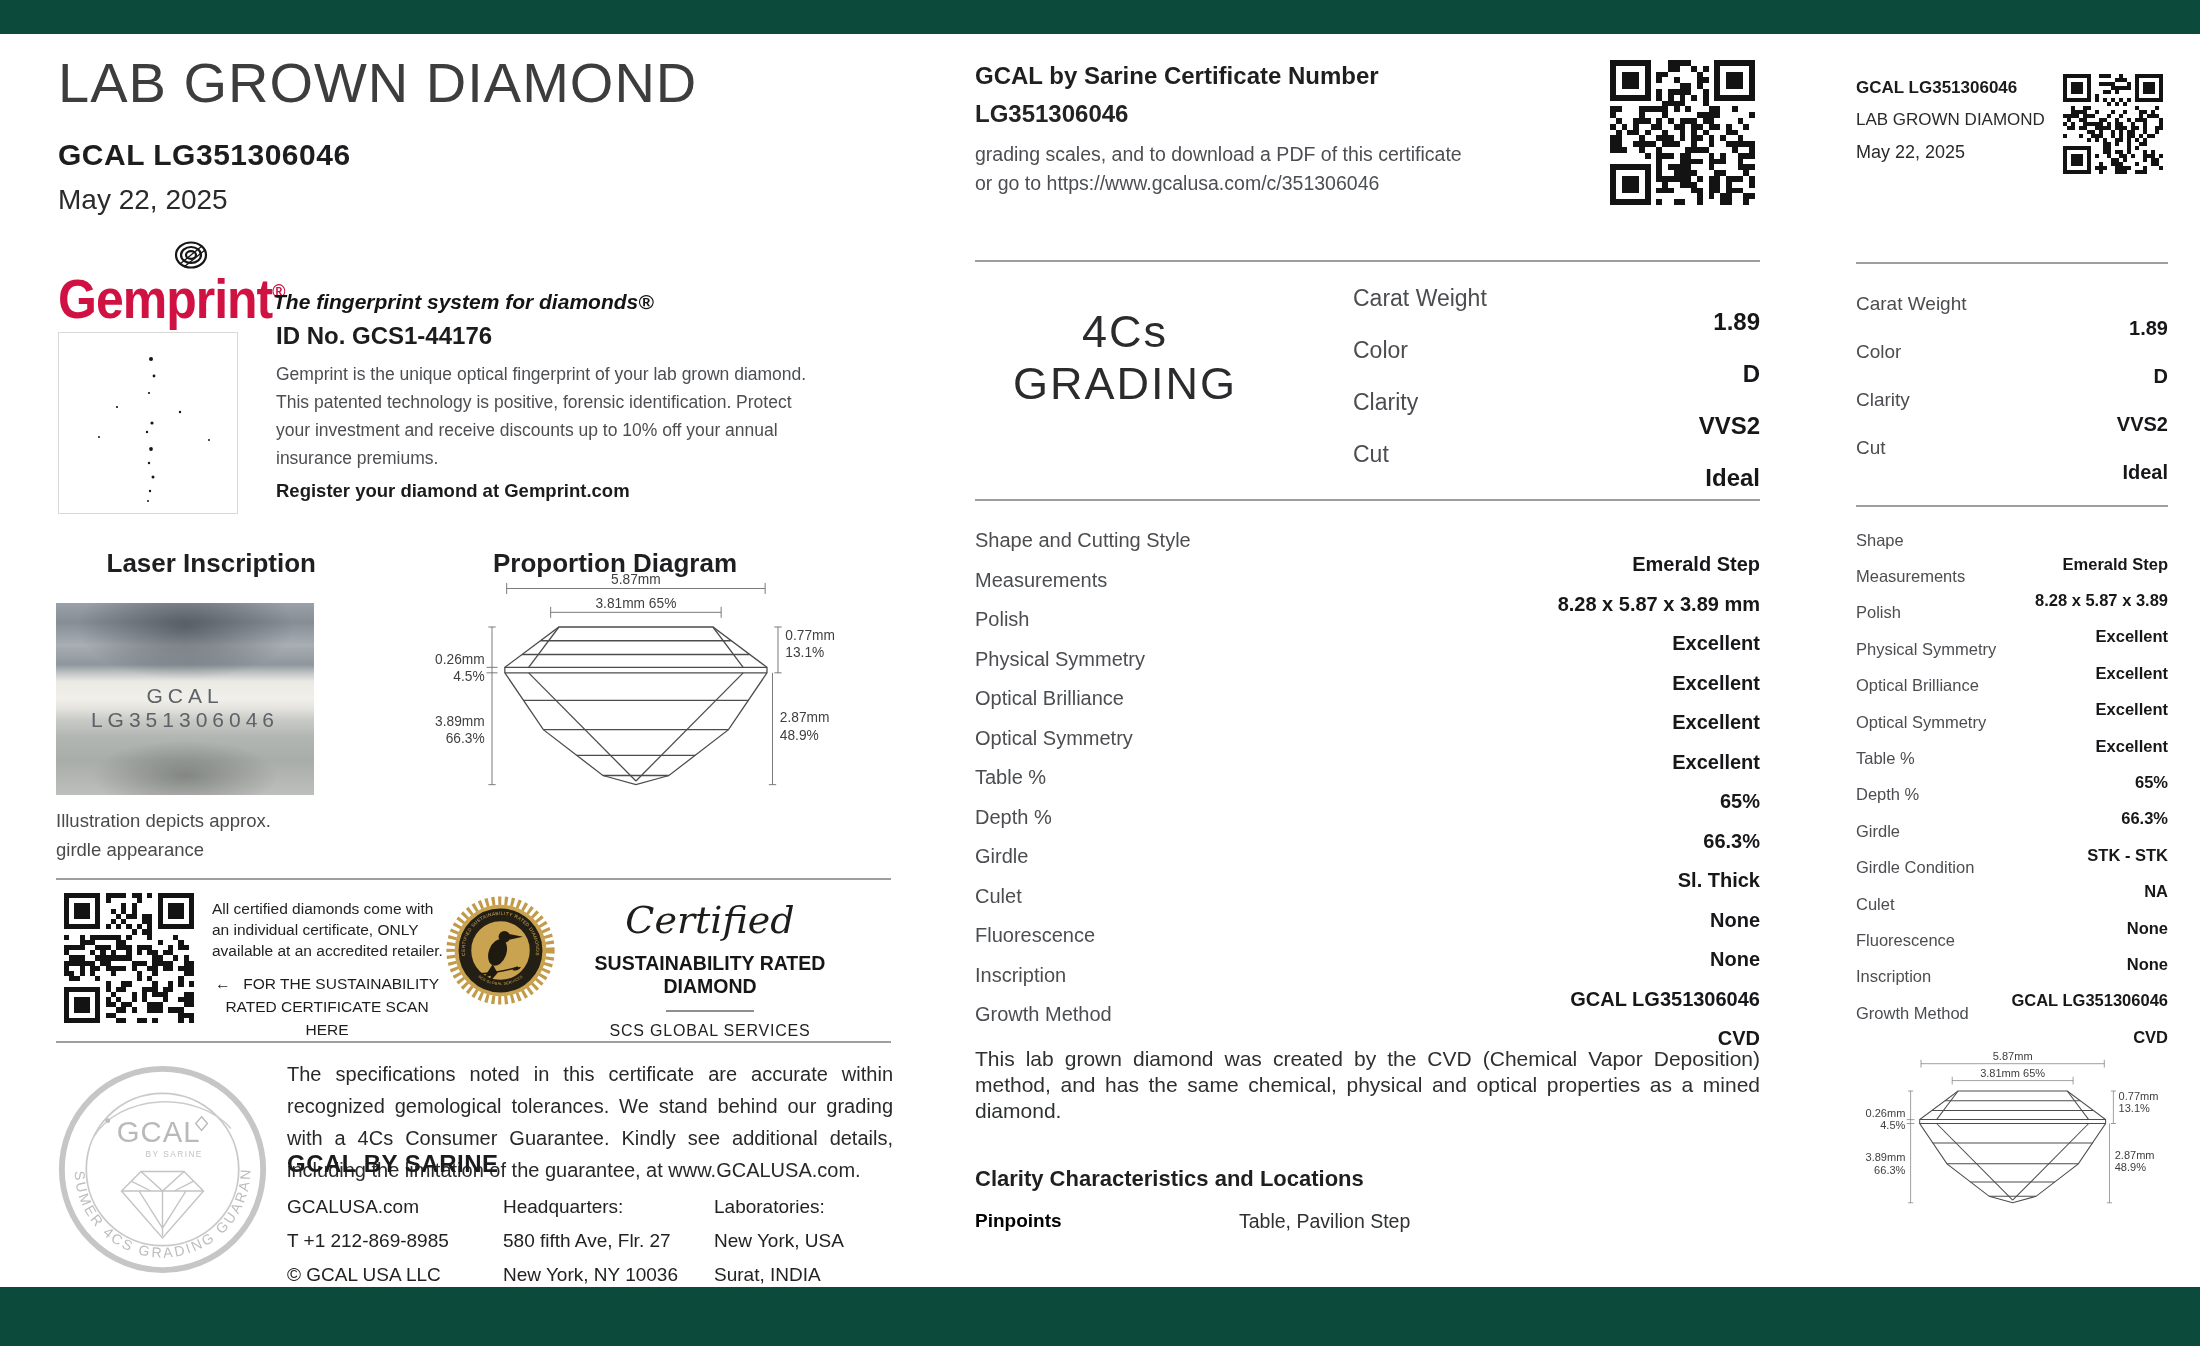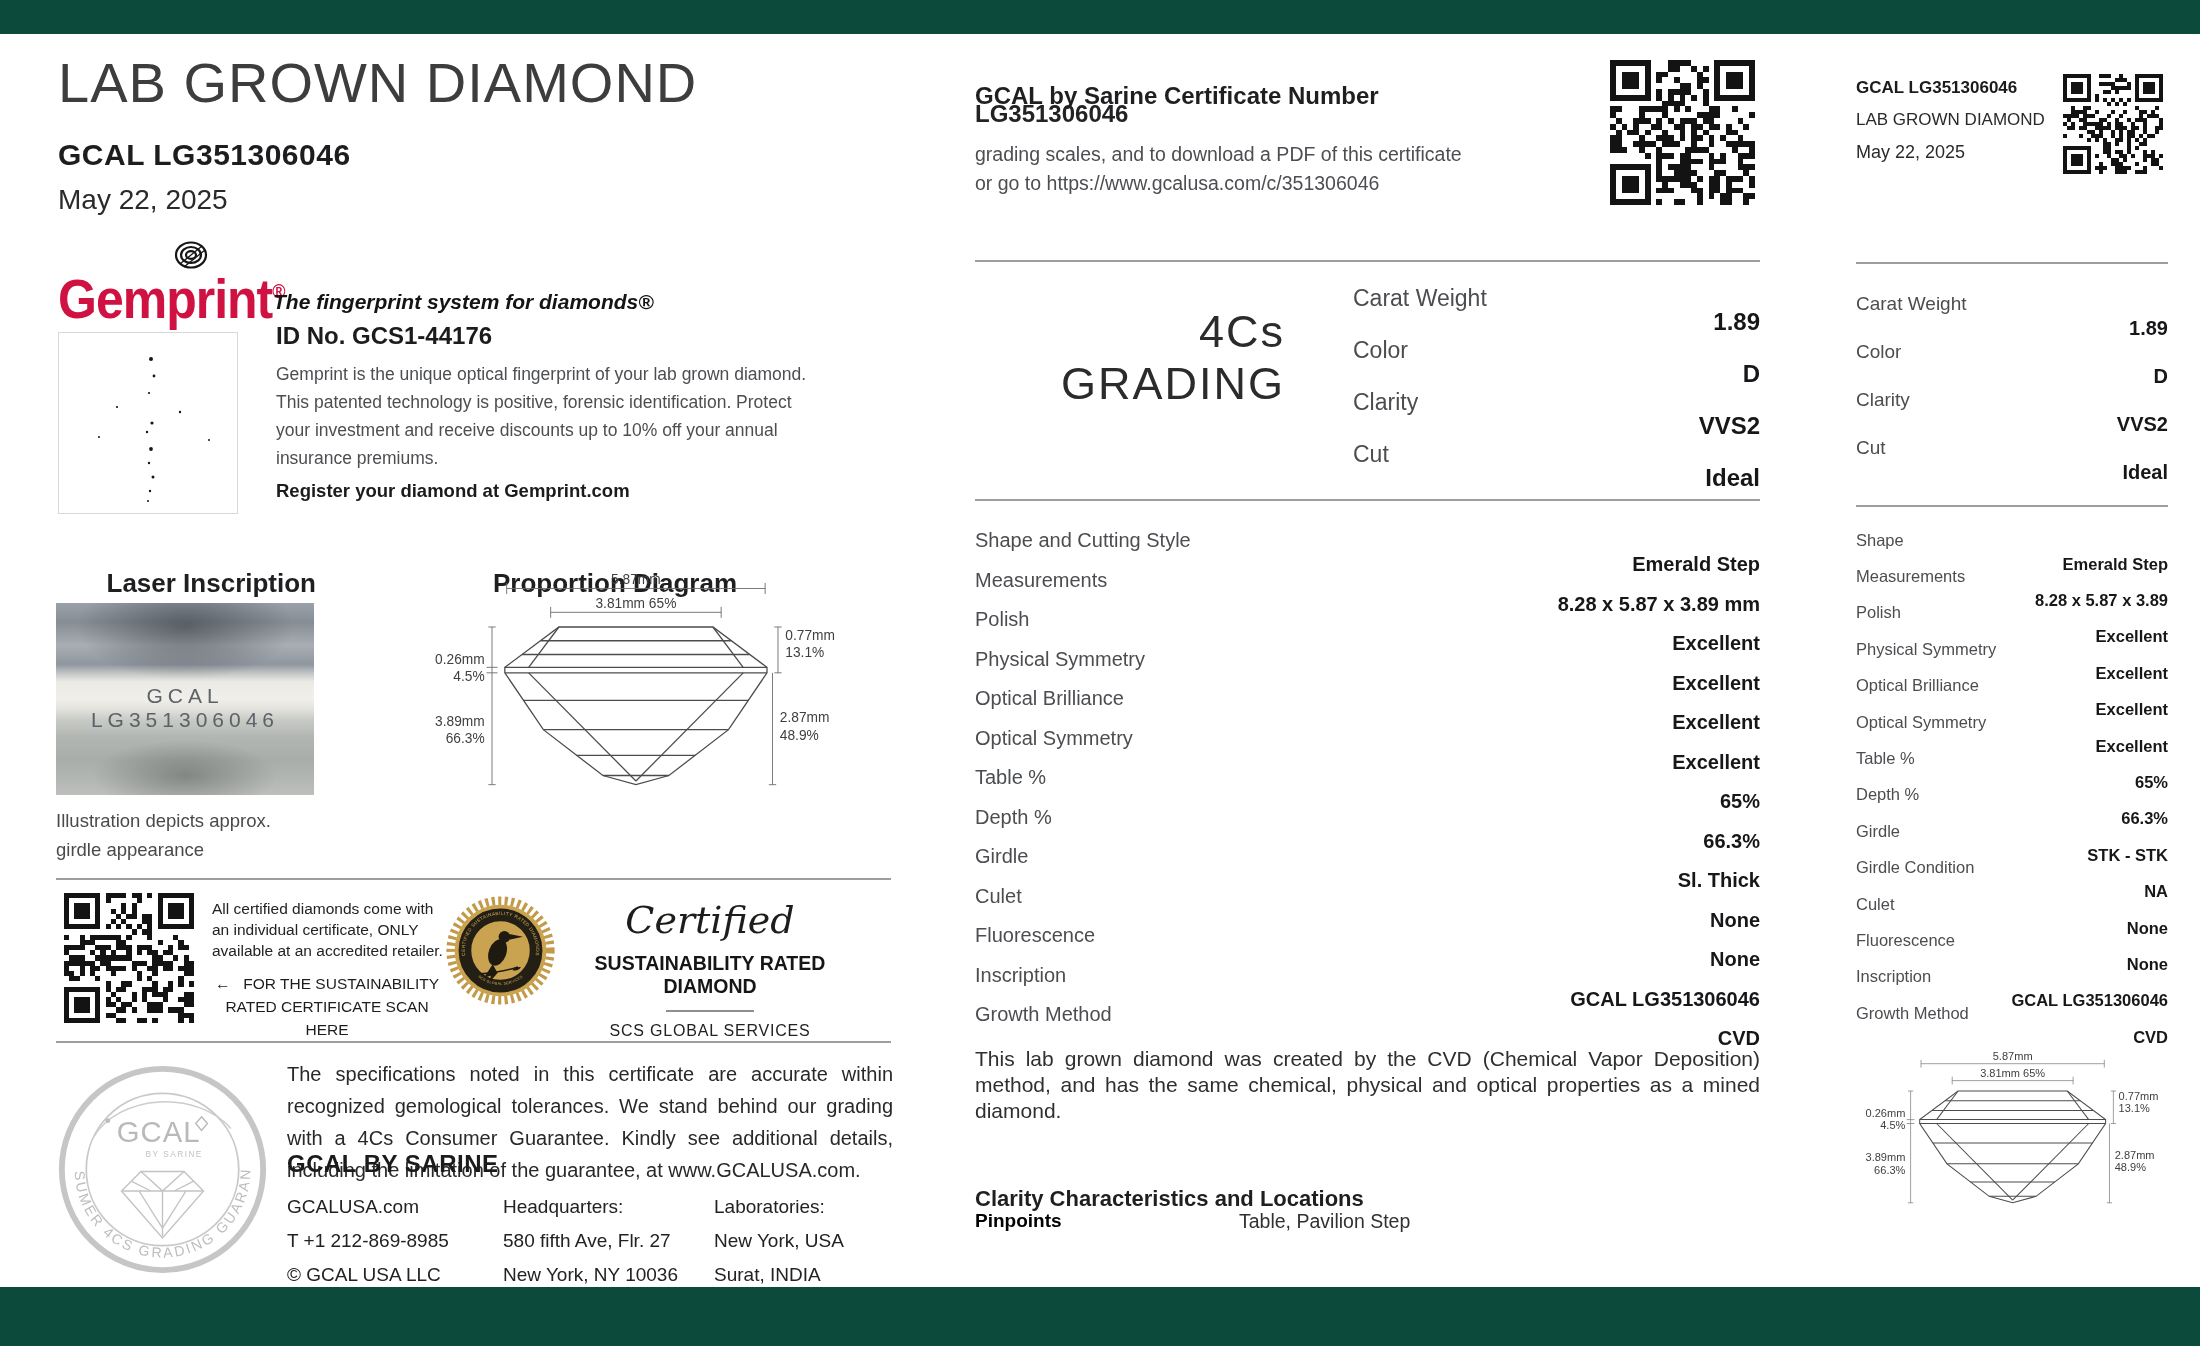--- a/index.html
+++ b/index.html
@@ -8,21 +8,21 @@
   .abs{position:absolute;}
   .band{position:absolute;left:0;width:2200px;background:#0c4a3b;}
   .hline{position:absolute;height:2px;background:#9e9e9e;}
   .row{display:flex;justify-content:space-between;align-items:center;}
   .lab{color:#4b4d50;}
   .val{font-weight:bold;color:#17171a;margin-top:48px;}
   .title{font-size:56px;font-weight:300;color:#3d3d3d;letter-spacing:1px;}
   .certnum{font-size:30px;font-weight:bold;letter-spacing:.5px;color:#1d1d1f;}
   .datetxt{font-size:28px;color:#2a2a2c;}
   .small-gray{color:#4c4e51;}
-  .section-head{font-weight:bold;color:#1f1f21;margin-top:20px;}
+  .section-head{font-weight:bold;color:#1f1f21;}
   .scatter{border:1px solid #d8d8d8;background:#fff;}
   .laser{background:
       radial-gradient(60% 40% at 50% 12%, rgba(40,46,52,.50), rgba(0,0,0,0) 70%),
       radial-gradient(50% 26% at 50% 90%, rgba(55,60,55,.38), rgba(0,0,0,0) 72%),
       linear-gradient(180deg,#9aa1a8 0%,#868d95 10%,#a8aeb3 22%,#8f969d 32%,#c6c9c9 37%,#eceae5 41%,#f1efe9 50%,#e4e3de 55%,#c8cac6 61%,#b2b6b2 70%,#a9ada9 82%,#bcbfbb 100%);}
   .laser-text{position:absolute;left:0;right:0;top:42%;text-align:center;
       font-size:21px;letter-spacing:5px;color:#5d6269;font-weight:400;}
   .qr{background:#fff;}
   svg text{font-family:"Liberation Sans",sans-serif;}
   .dim-label{fill:#3f3f41;font-size:15px;}
@@ -658,21 +658,21 @@
         <rect x="11" y="24" width="1" height="1" fill="#131313"></rect>
         <rect x="12" y="24" width="1" height="1" fill="#131313"></rect>
         <rect x="15" y="24" width="1" height="1" fill="#131313"></rect>
         <rect x="19" y="24" width="1" height="1" fill="#131313"></rect>
         <rect x="20" y="24" width="1" height="1" fill="#131313"></rect>
         <rect x="23" y="24" width="1" height="1" fill="#131313"></rect>
       </svg></div>
 
   <div class="hline" style="left:975px;top:260px;width:785px;"></div>
 
-  <div class="abs" style="left:965px;top:306px;width:320px;text-align:right;font-weight:300;color:#2b2b2d;letter-spacing:2px;">
+  <div class="abs" style="left:965px;top:306px;width:320px;text-align:center;font-weight:300;color:#2b2b2d;letter-spacing:2px;">
     <div style="font-size:45px;line-height:52px;">4Cs</div>
     <div style="font-size:45px;line-height:52px;">GRADING</div>
   </div>
   <div class="abs" style="left:1353px;top:272px;width:407px;">
     <div class="row" style="height:52px;">
         <span class="lab" style="font-size:23px;">Carat Weight</span>
         <span class="val" style="font-size:24px;">1.89</span>
       </div>
     <div class="row" style="height:52px;">
         <span class="lab" style="font-size:23px;">Color</span>

